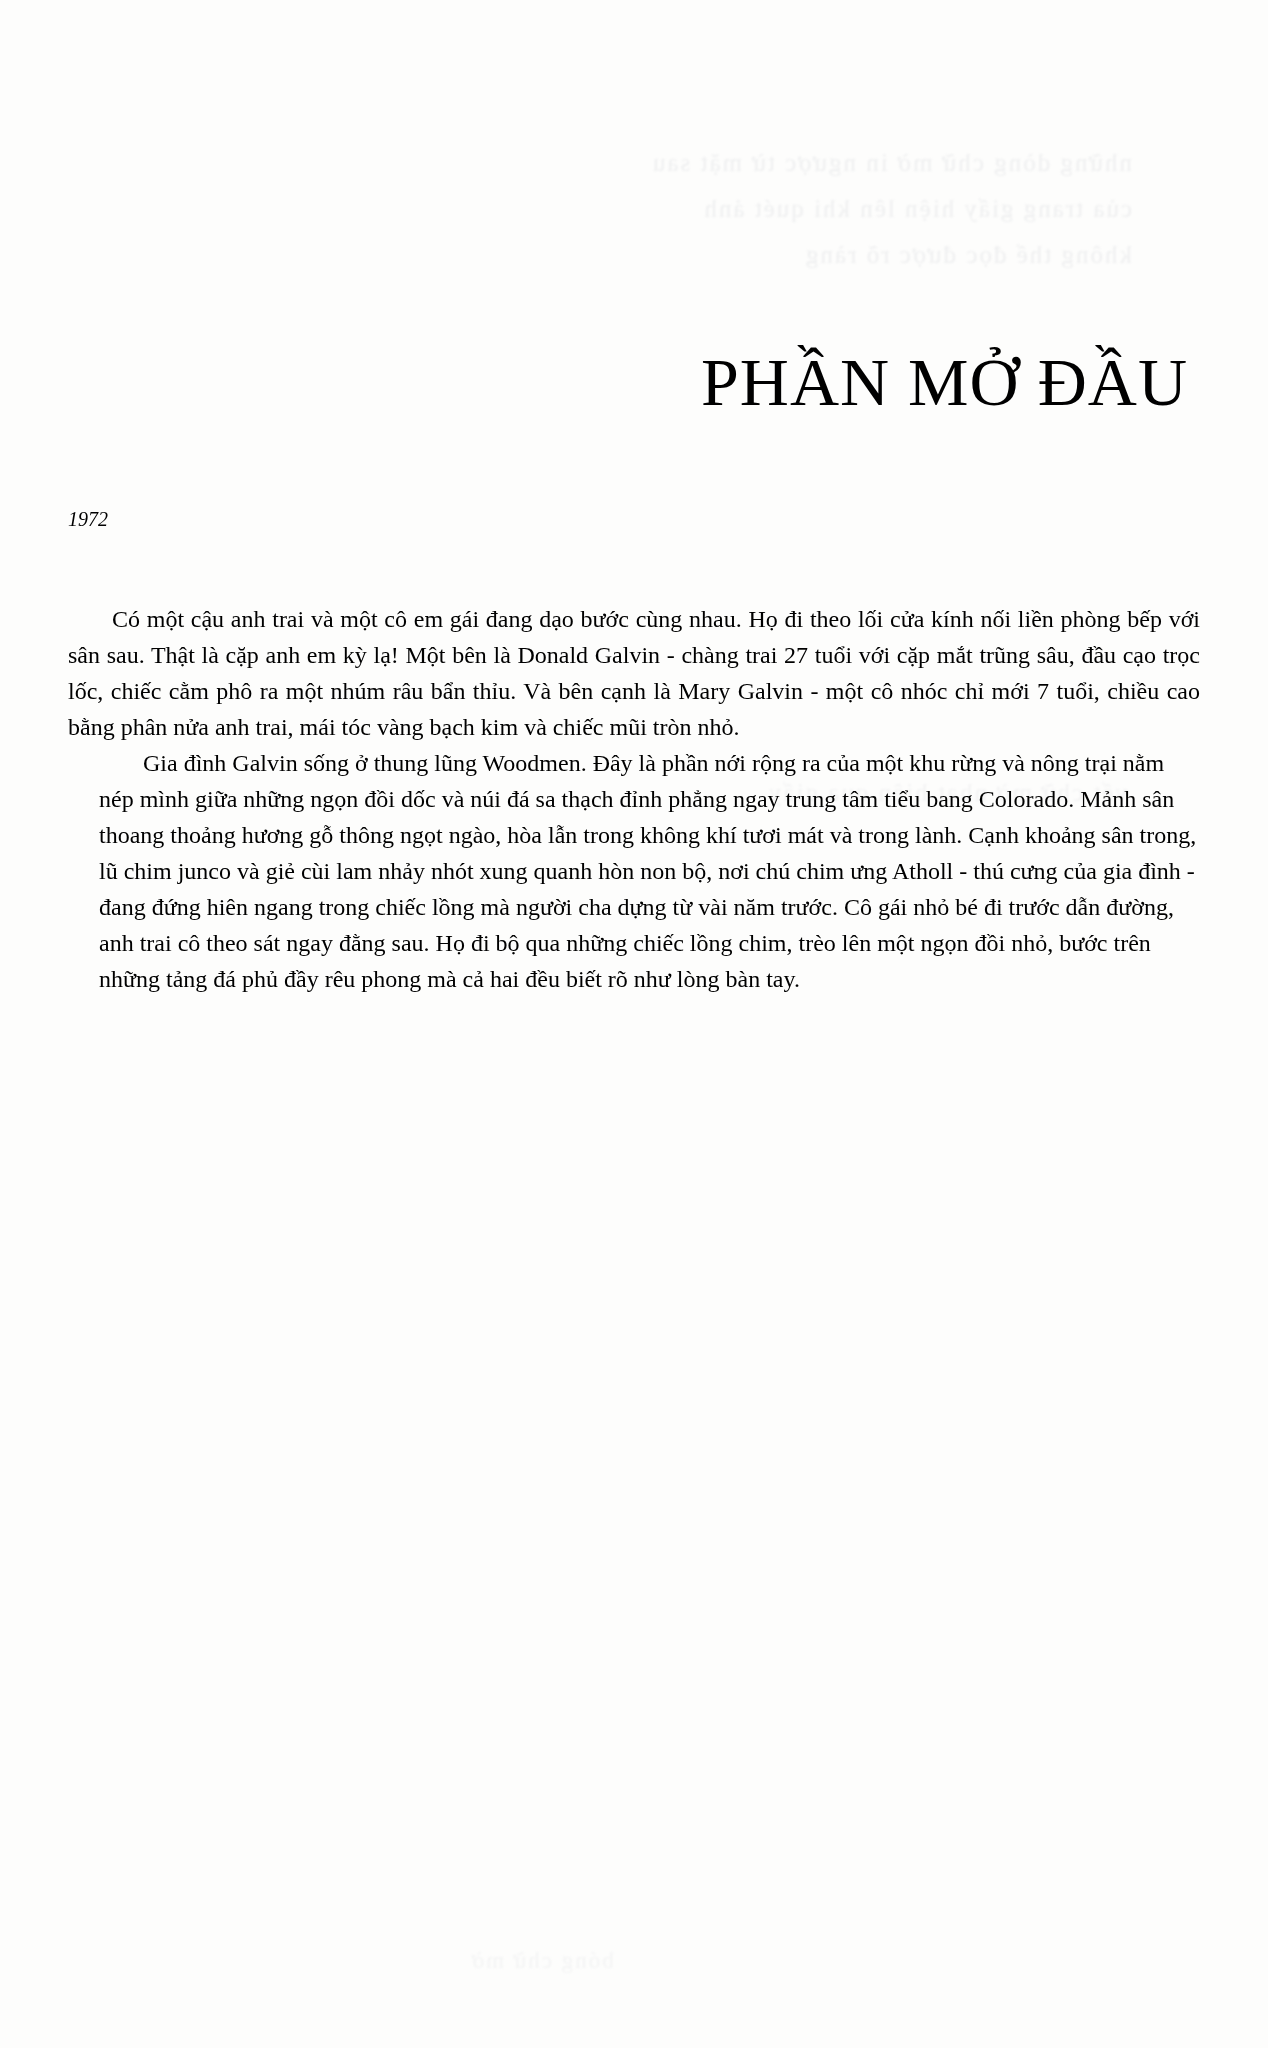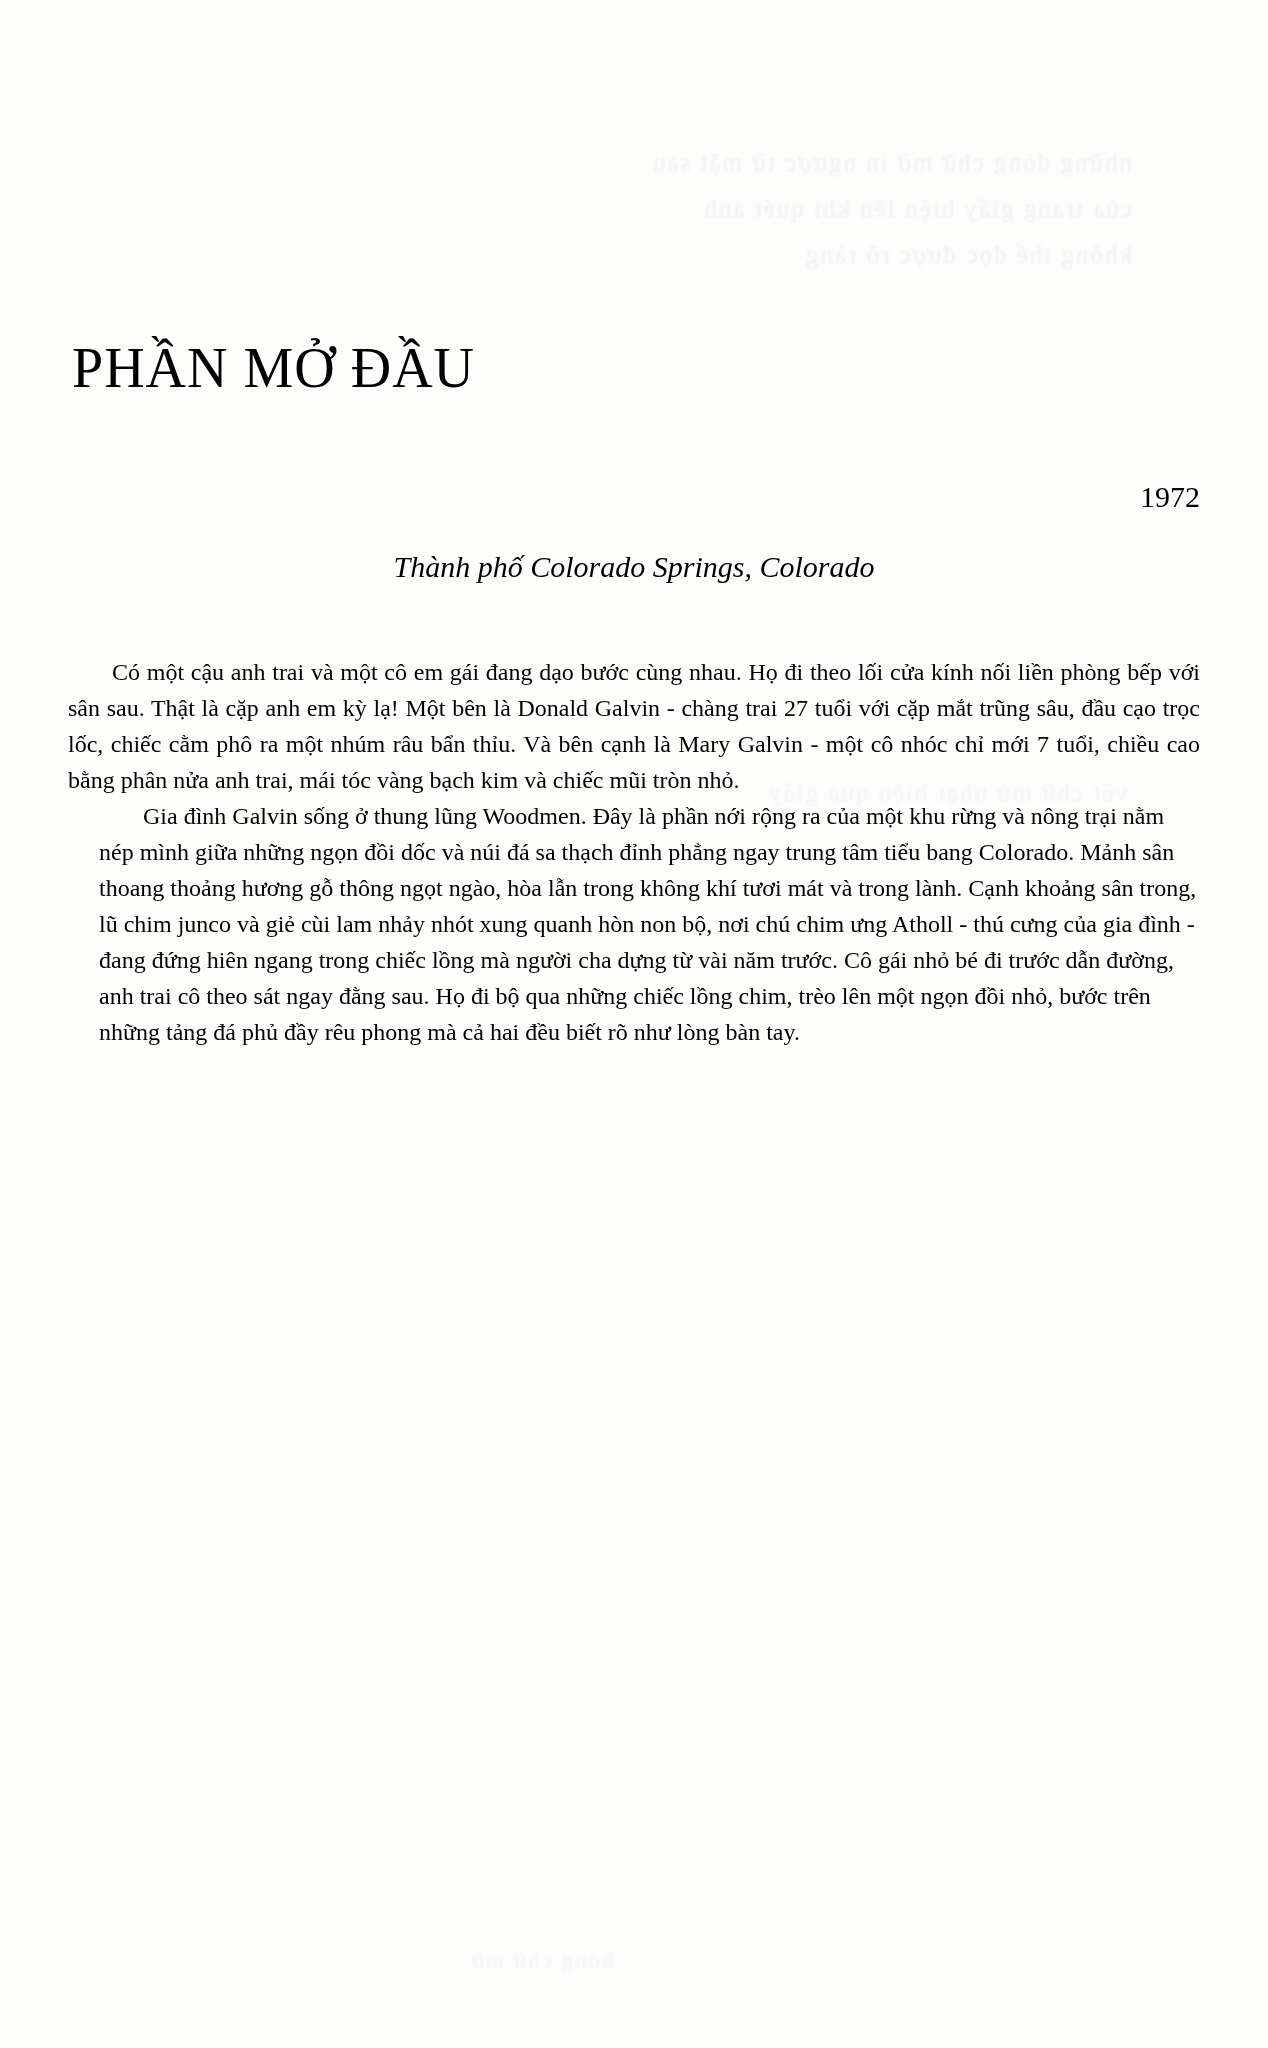--- a/index.html
+++ b/index.html
@@ -54,32 +54,33 @@
   }
 
   .content {
     position: absolute;
     left: 68px;
     top: 0;
     width: 1132px;
   }
 
   .part-title {
-    text-align: left;
-    font-size: 56px;
+    text-align: right;
+    font-size: 68px;
     line-height: 1;
     font-weight: 400;
     letter-spacing: 1px;
-    margin: 4px;
+    margin: 12px;
     padding-top: 336px;
   }
 
   .dateline {
-    text-align: right;
-    font-size: 30px;
+    text-align: left;
+    font-style: italic;
+    font-size: 20px;
     margin: 0;
     padding-top: 80px;
   }
 
   .place {
     text-align: center;
     font-style: italic;
     font-size: 30px;
     margin: 0;
     padding-top: 36px;
@@ -113,21 +114,20 @@
 không thể đọc được rõ ràng</div>
   <div class="bleed bleed-mid">vết chữ mờ nhạt hiện qua giấy</div>
   <div class="bleed bleed-bottom">bóng chữ mờ</div>
 
   <div class="content">
 
     <h1 class="part-title">PHẦN MỞ ĐẦU</h1>
 
     <p class="dateline">1972</p>
 
-    <p class="place">Thành phố Colorado Springs, Colorado</p>
 
     <div class="body-text">
       <p>Có một cậu anh trai và một cô em gái đang dạo bước cùng nhau. Họ đi theo lối cửa kính nối liền phòng bếp với sân sau. Thật là cặp anh em kỳ lạ! Một bên là Donald Galvin - chàng trai 27 tuổi với cặp mắt trũng sâu, đầu cạo trọc lốc, chiếc cằm phô ra một nhúm râu bẩn thỉu. Và bên cạnh là Mary Galvin - một cô nhóc chỉ mới 7 tuổi, chiều cao bằng phân nửa anh trai, mái tóc vàng bạch kim và chiếc mũi tròn nhỏ.</p>
       <p class="last">Gia đình Galvin sống ở thung lũng Woodmen. Đây là phần nới rộng ra của một khu rừng và nông trại nằm nép mình giữa những ngọn đồi dốc và núi đá sa thạch đỉnh phẳng ngay trung tâm tiểu bang Colorado. Mảnh sân thoang thoảng hương gỗ thông ngọt ngào, hòa lẫn trong không khí tươi mát và trong lành. Cạnh khoảng sân trong, lũ chim junco và giẻ cùi lam nhảy nhót xung quanh hòn non bộ, nơi chú chim ưng Atholl - thú cưng của gia đình - đang đứng hiên ngang trong chiếc lồng mà người cha dựng từ vài năm trước. Cô gái nhỏ bé đi trước dẫn đường, anh trai cô theo sát ngay đằng sau. Họ đi bộ qua những chiếc lồng chim, trèo lên một ngọn đồi nhỏ, bước trên những tảng đá phủ đầy rêu phong mà cả hai đều biết rõ như lòng bàn tay.</p>
     </div>
 
   </div>
 
 </div>
 

